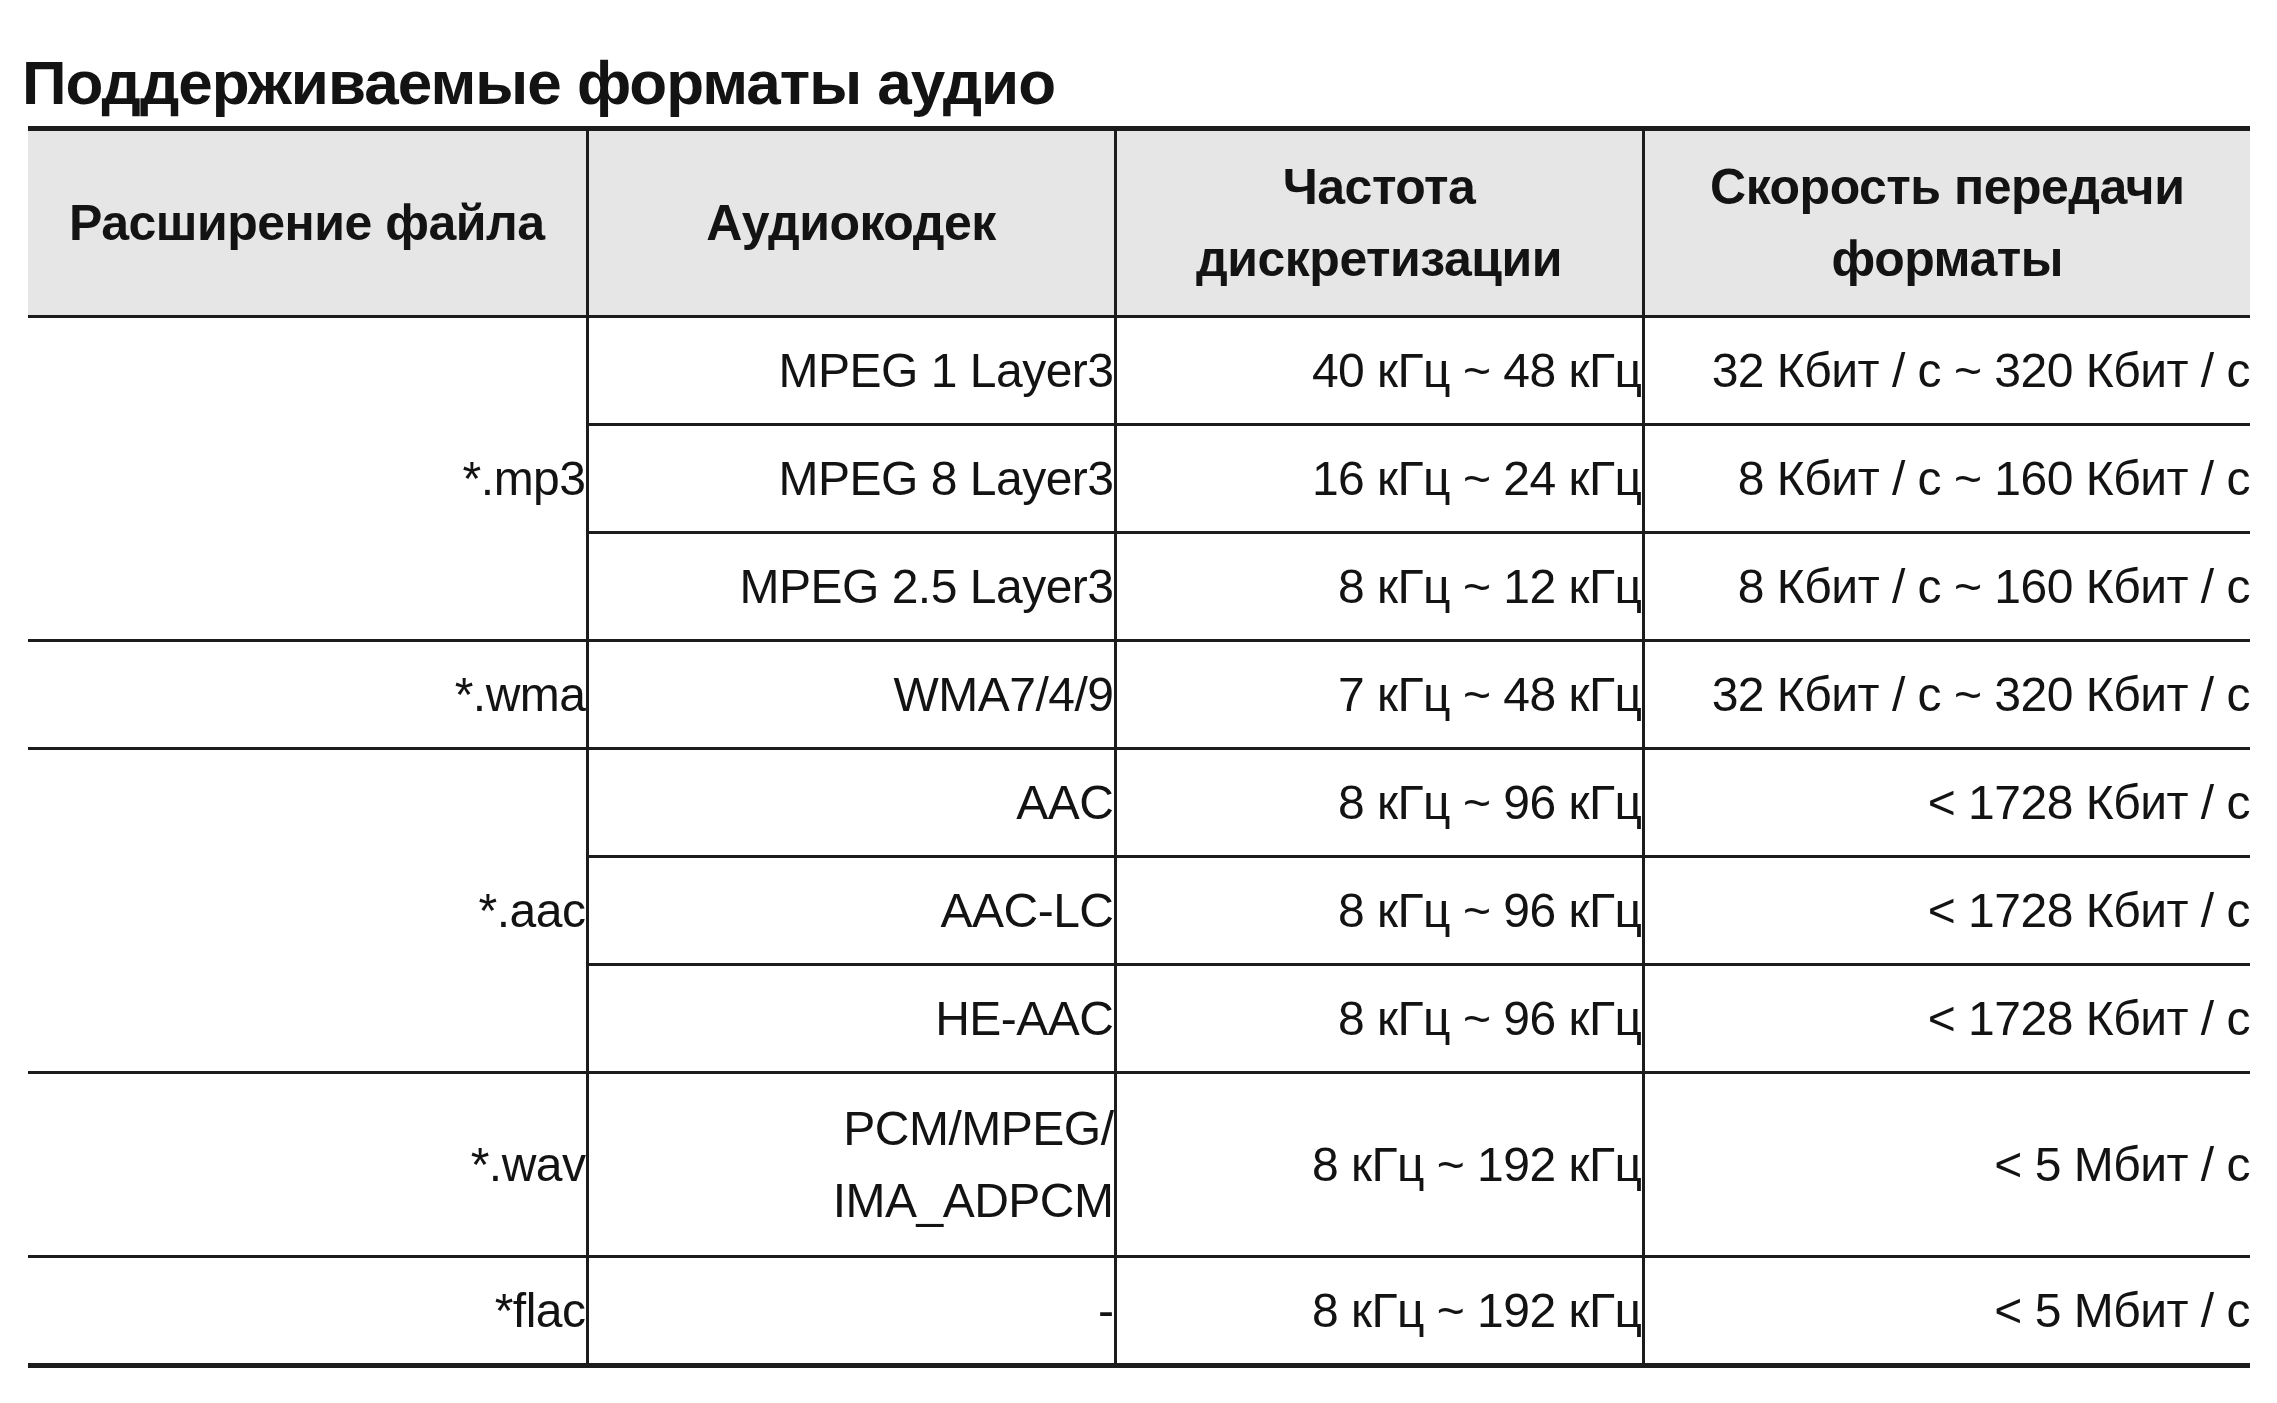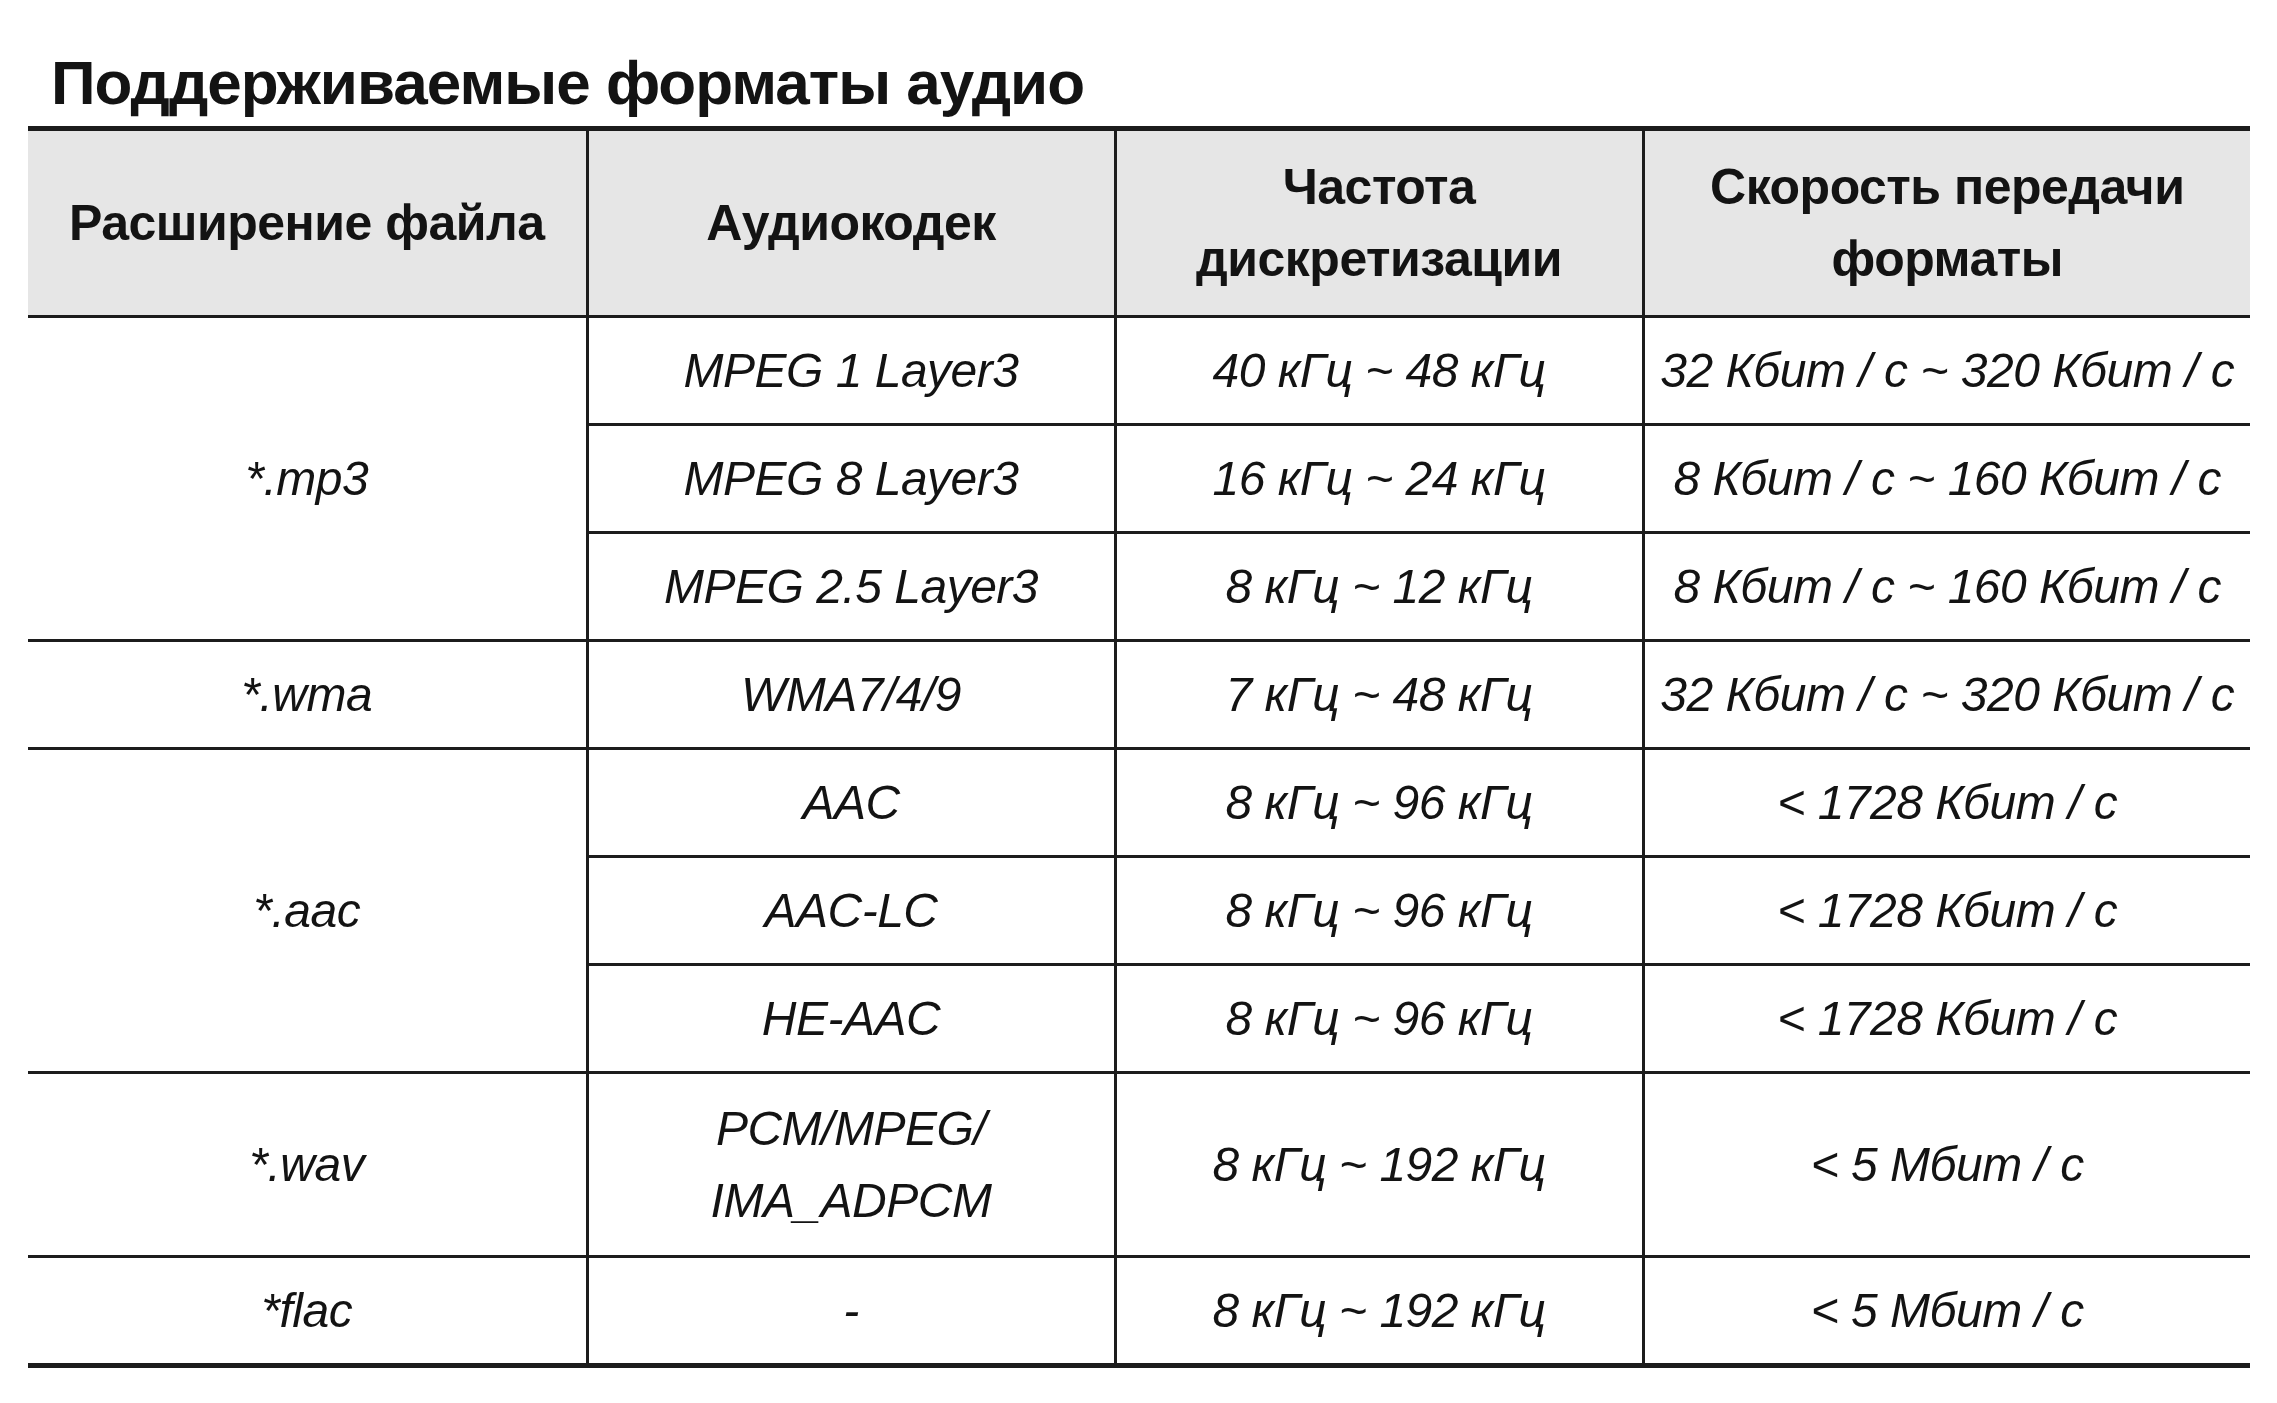--- a/index.html
+++ b/index.html
@@ -16,21 +16,20 @@
     color:var(--text-color);
   }
   .page-title{
     position:absolute;
     left:22px;top:8px;
     font-size:62px;
     font-weight:700;
     letter-spacing:-1px;
     line-height:1.05;
     white-space:nowrap;
-    margin-left:29px;
   }
   table.audio{
     position:absolute;
     left:28px;top:126px;
     width:2222px;
     table-layout:fixed;
     border-collapse:collapse;
     border-top:5px solid var(--border-color);
     border-bottom:5px solid var(--border-color);
   }
@@ -44,27 +43,26 @@
     vertical-align:middle;
     white-space:pre-line;
     line-height:1.45;
     border-bottom:3px solid var(--border-color);
     padding:0;
   }
   table.audio td{
     font-size:48px;
     letter-spacing:-0.5px;
     height:105px;
-    text-align:center;
+    text-align:right;
     vertical-align:middle;
     white-space:pre-line;
     line-height:1.5;
     border-top:3px solid var(--border-color);
     padding:0;
-    font-style:italic;
   }
   table.audio tr.tall td{height:181px}
   
   table.audio th + th,
   table.audio td.vline{
     border-left:3px solid var(--border-color);
   }
 </style>
 </head>
 <body>

